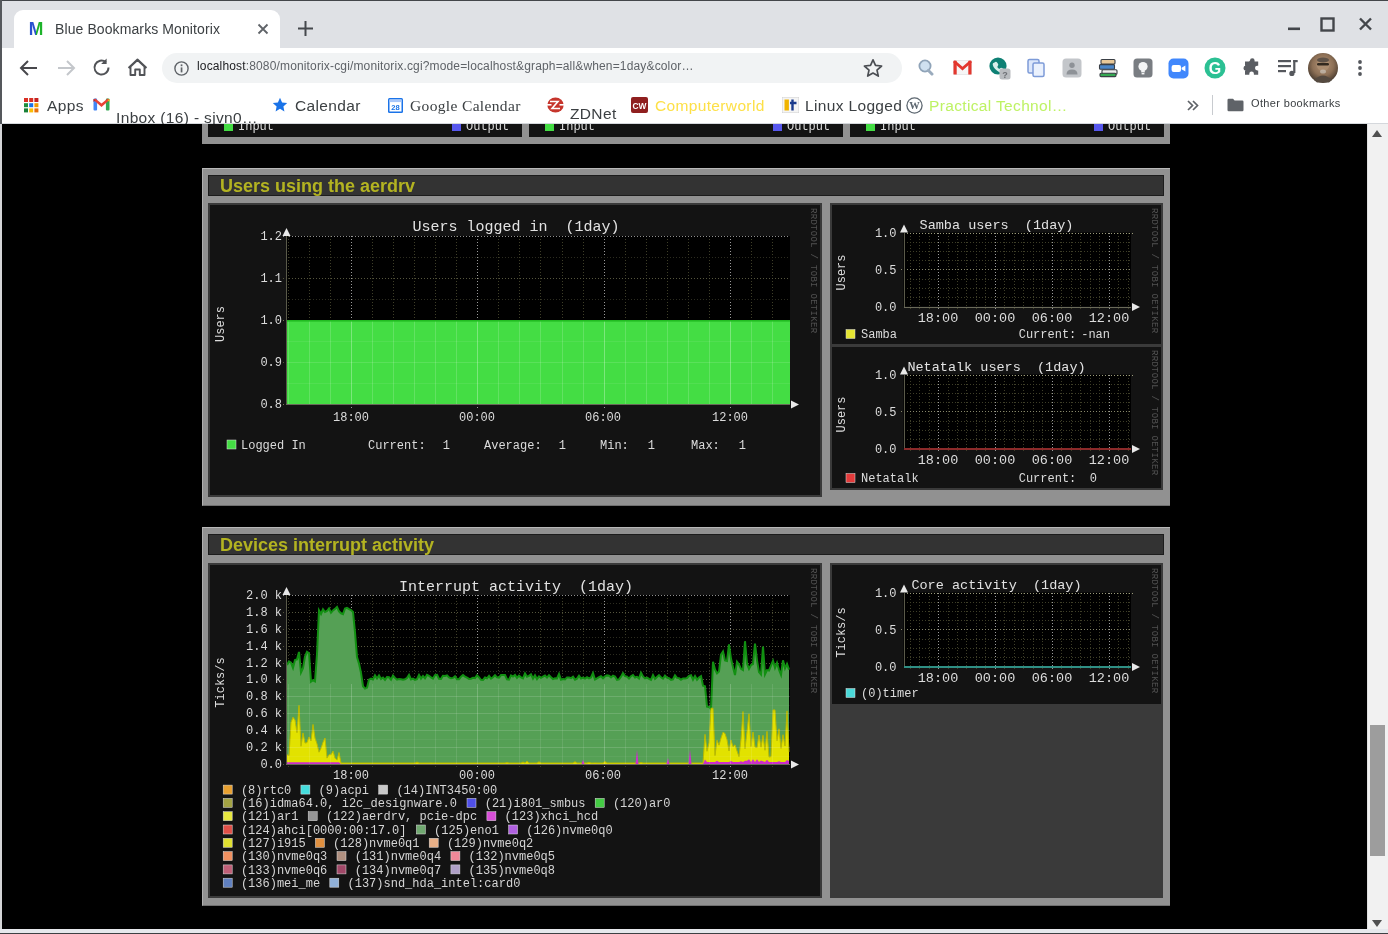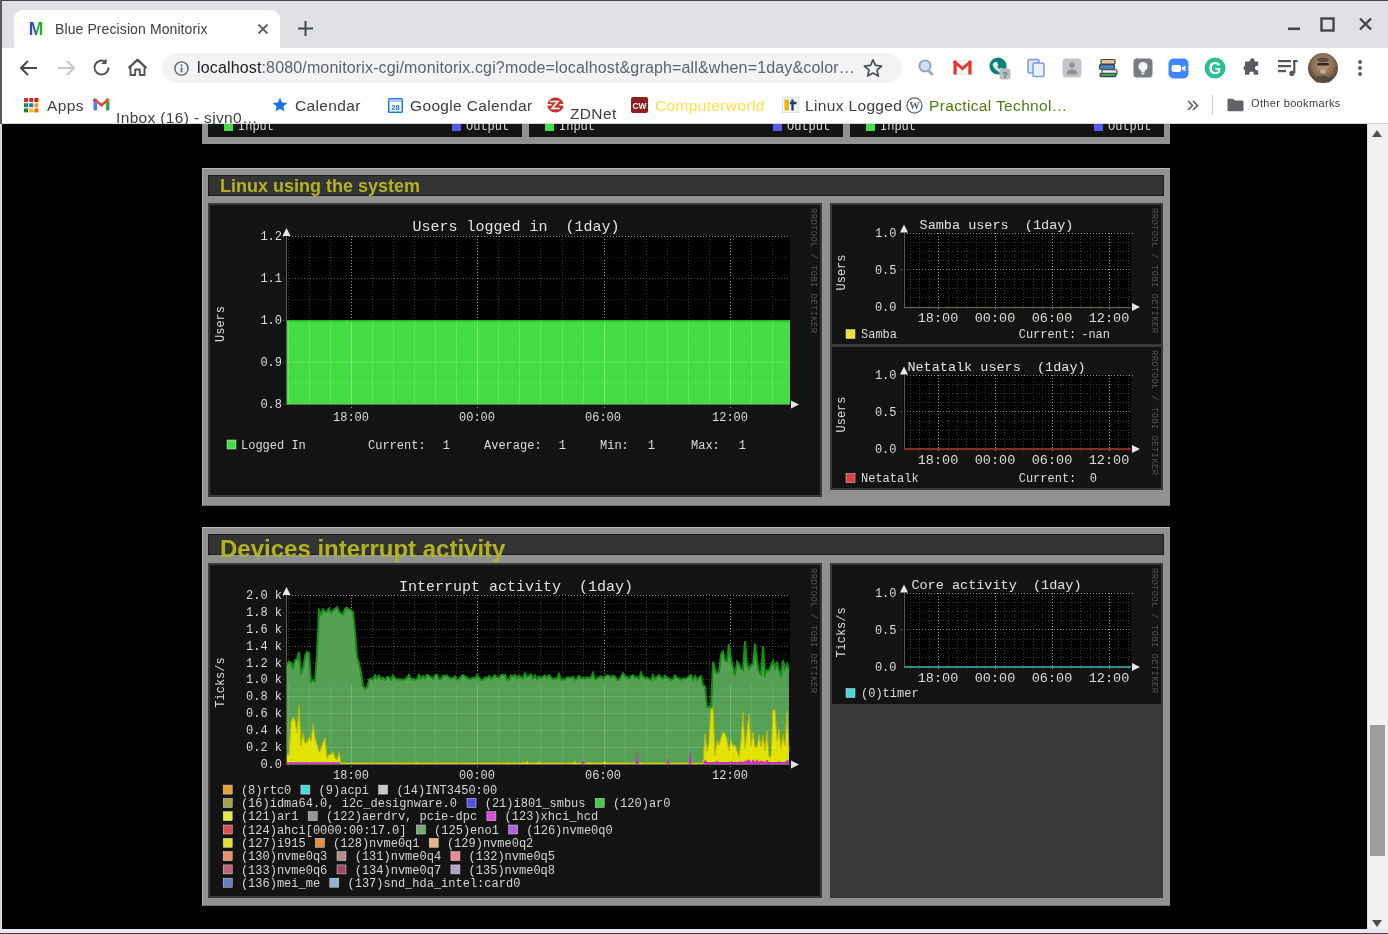--- a/index.html
+++ b/index.html
@@ -14,21 +14,21 @@
 <div class="abs" style="left:14px;top:10px;width:266px;height:38px;background:#fff;border-radius:9px 9px 0 0;"></div>
 <svg class="abs" style="left:27px;top:19px;" width="18" height="18" viewBox="0 0 18 18">
 <defs>
       <linearGradient id="mgrad" x1="0" y1="0" x2="1" y2="0">
         <stop offset="0.48" stop-color="#2a50d0"></stop>
         <stop offset="0.52" stop-color="#1db32a"></stop>
       </linearGradient>
     </defs>
 <text x="9" y="15.5" text-anchor="middle" font-family="Liberation Sans" font-weight="bold" font-size="17.5" fill="url(#mgrad)">M</text>
 </svg>
-<div class="abs" style="left:55px;top:21px;font-size:14px;color:#3c4043;letter-spacing:0.1px;">Blue Precision Monitorix</div>
+<div class="abs" style="left:55px;top:21px;font-size:14px;color:#3c4043;letter-spacing:0.1px;">Blue Bookmarks Monitorix</div>
 <svg class="abs" style="left:255px;top:21px;" width="16" height="16" viewBox="0 0 16 16">
     <path d="M3.5 3.5 L12.5 12.5 M12.5 3.5 L3.5 12.5" stroke="#5f6368" stroke-width="1.8"></path>
   </svg>
 <svg class="abs" style="left:297px;top:20px;" width="17" height="17" viewBox="0 0 17 17">
     <path d="M8.5 1 L8.5 16 M1 8.5 L16 8.5" stroke="#45484d" stroke-width="2"></path>
   </svg>
 <svg class="abs" style="left:1286px;top:15px;" width="95" height="18" viewBox="0 0 95 18">
 <rect x="2" y="12.5" width="12" height="2.6" fill="#43464b"></rect>
 <rect x="35.5" y="3.5" width="12" height="12" fill="none" stroke="#43464b" stroke-width="2.4"></rect>
 <path d="M74 3.5 L85 14.5 M85 3.5 L74 14.5" stroke="#43464b" stroke-width="2.4"></path>
@@ -46,21 +46,21 @@
   </svg>
 <svg class="abs" style="left:127px;top:57px;" width="21" height="21" viewBox="0 0 21 21">
     <path d="M3.5 9.5 L10.5 3 L17.5 9.5 L17.5 18 L12.8 18 L12.8 12.5 L8.2 12.5 L8.2 18 L3.5 18 Z M1.5 11 L10.5 2.5 L19.5 11" stroke="#515357" stroke-width="1.9" fill="none" stroke-linejoin="round"></path>
   </svg>
 <div class="abs" style="left:162px;top:53px;width:740px;height:30px;background:#f1f3f4;border-radius:15px;"></div>
 <svg class="abs" style="left:174px;top:61px;" width="15" height="15" viewBox="0 0 15 15">
     <circle cx="7.5" cy="7.5" r="6.6" stroke="#5f6368" stroke-width="1.4" fill="none"></circle>
     <rect x="6.7" y="6.4" width="1.7" height="5" fill="#5f6368"></rect>
     <rect x="6.7" y="3.4" width="1.7" height="1.8" fill="#5f6368"></rect>
   </svg>
-<div class="abs mono" style="left:197px;top:59px;font-size:16px;letter-spacing:0.15px;color:#5f6368;font-family:'Liberation Sans',sans-serif;white-space:nowrap;text-align:right;"><span style="color:#202124;">localhost</span>:8080/monitorix-cgi/monitorix.cgi?mode=localhost&amp;graph=all&amp;when=1day&amp;color…</div>
+<div class="abs mono" style="left:197px;top:59px;font-size:12px;letter-spacing:0.15px;color:#5f6368;font-family:'Liberation Sans',sans-serif;white-space:nowrap;text-align:right;"><span style="color:#202124;">localhost</span>:8080/monitorix-cgi/monitorix.cgi?mode=localhost&amp;graph=all&amp;when=1day&amp;color…</div>
 <svg class="abs" style="left:863px;top:58px;" width="20" height="20" viewBox="0 0 20 20">
     <path d="M10 1.8 L12.5 7.4 L18.6 8 L14 12.1 L15.3 18.1 L10 15 L4.7 18.1 L6 12.1 L1.4 8 L7.5 7.4 Z" fill="none" stroke="#4b4e53" stroke-width="1.7" stroke-linejoin="round"></path>
   </svg>
 <svg class="abs" style="left:917px;top:58px;" width="20" height="20" viewBox="0 0 20 20">
     <circle cx="8" cy="8" r="5.6" fill="#cfe0f0" stroke="#8fa3b8" stroke-width="1.8"></circle>
     <rect x="11.4" y="10.4" width="8" height="3" rx="1.2" transform="rotate(45 11.4 10.4)" fill="#9aabbd"></rect>
   </svg>
 <svg class="abs" style="left:953px;top:60px;" width="19" height="15" viewBox="0 0 19 15">
     <rect x="0.5" y="0.5" width="18" height="14" rx="1" fill="#f6f6f6" stroke="#dddddd" stroke-width="0.6"></rect>
     <path d="M1 1.2 L9.5 8.6 L18 1.2" fill="none" stroke="#e3372e" stroke-width="2.8"></path>
@@ -161,21 +161,21 @@
 <svg class="abs" style="left:272px;top:97px;" width="16" height="16" viewBox="0 0 16 16">
     <path d="M8 0.8 L10.1 5.4 L15.2 6 L11.4 9.4 L12.4 14.4 L8 11.8 L3.6 14.4 L4.6 9.4 L0.8 6 L5.9 5.4 Z" fill="#1a73e8"></path>
   </svg>
 <div class="abs" style="left:295px;top:97px;font-size:15.5px;letter-spacing:0.35px;color:#3c4043;white-space:nowrap;">Calendar</div>
 <svg class="abs" style="left:388px;top:98px;" width="15" height="15" viewBox="0 0 15 15">
     <rect width="15" height="15" rx="1.5" fill="#1a73e8"></rect>
     <rect x="1.5" y="1.5" width="12" height="12" fill="#fff"></rect>
     <rect x="1.5" y="1.5" width="12" height="2.6" fill="#a8c7fa"></rect>
     <text x="7.5" y="11.6" font-size="7.6" font-weight="bold" font-family="Liberation Sans" fill="#1a73e8" text-anchor="middle">28</text>
   </svg>
-<div class="abs" style="left:410px;top:97px;font-size:15.5px;letter-spacing:0.35px;color:#3c4043;white-space:nowrap;">Google Calendar</div>
+<div class="abs" style="left:410px;top:97px;font-size:15.5px;letter-spacing:0.35px;color:#3c4043;white-space:nowrap;font-family:Liberation Serif, serif;">Google Calendar</div>
 <svg class="abs" style="left:547px;top:97px;" width="17" height="16" viewBox="0 0 17 16">
     <ellipse cx="8.5" cy="8" rx="8.2" ry="7.6" fill="#c6352c"></ellipse>
     <path d="M3 4.5 L11 4.5 L5 11.5 L13 11.5" stroke="#fff" stroke-width="1.6" fill="none"></path>
     <rect x="0" y="7" width="4.5" height="1.6" fill="#fff"></rect>
     <rect x="12.5" y="7" width="4.5" height="1.6" fill="#fff"></rect>
   </svg>
 <div class="abs" style="left:570px;top:97px;font-size:15.5px;letter-spacing:0.35px;color:#3c4043;white-space:nowrap;margin-top:8px;">ZDNet</div>
 <svg class="abs" style="left:631px;top:97px;" width="17" height="16" viewBox="0 0 17 16">
     <rect width="17" height="16" rx="2" fill="#8f1f1f"></rect>
     <text x="8.5" y="11.8" font-size="8.4" font-weight="bold" font-family="Liberation Sans" fill="#fff" text-anchor="middle">CW</text>
@@ -185,21 +185,21 @@
     <rect width="17" height="16" rx="1.5" fill="#f4f4f4" stroke="#c8c8c8" stroke-width="0.8"></rect>
     <rect x="2.5" y="2.5" width="4.4" height="11" fill="#f0b400"></rect>
     <path d="M10.5 2.5 L10.5 13.5 M8 6 L14.5 6" stroke="#1a3a8c" stroke-width="2.4"></path>
   </svg>
 <div class="abs" style="left:805px;top:97px;font-size:15.5px;letter-spacing:0.35px;color:#3c4043;white-space:nowrap;">Linux Logged</div>
 <svg class="abs" style="left:906px;top:97px;" width="17" height="17" viewBox="0 0 17 17">
     <circle cx="8.5" cy="8.5" r="8.2" fill="#5d6770"></circle>
     <circle cx="8.5" cy="8.5" r="6.9" fill="#fff"></circle>
     <text x="8.5" y="12.4" font-size="10.5" font-weight="bold" font-family="Liberation Serif" fill="#5d6770" text-anchor="middle">W</text>
   </svg>
-<div class="abs" style="left:929px;top:97px;font-size:15.5px;letter-spacing:0.35px;color:#4d7c0f;white-space:nowrap;">Practical Technol…</div>
+<div class="abs" style="left:929px;top:97px;font-size:15.5px;letter-spacing:0.35px;color:#bef264;white-space:nowrap;">Practical Technol…</div>
 <svg class="abs" style="left:1186px;top:99px;" width="14" height="13" viewBox="0 0 14 13">
     <path d="M2 2 L6.5 6.5 L2 11 M7 2 L11.5 6.5 L7 11" stroke="#5f6368" stroke-width="1.7" fill="none"></path>
   </svg>
 <div class="abs" style="left:1212px;top:95px;width:1px;height:20px;background:#c8cbcf;"></div>
 <svg class="abs" style="left:1227px;top:98px;" width="17" height="14" viewBox="0 0 17 14">
     <path d="M0.5 2 Q0.5 0.8 1.7 0.8 L6 0.8 L7.6 2.6 L15.3 2.6 Q16.5 2.6 16.5 3.8 L16.5 12 Q16.5 13.2 15.3 13.2 L1.7 13.2 Q0.5 13.2 0.5 12 Z" fill="#5f6368"></path>
   </svg>
 <div class="abs" style="left:1251px;top:97px;font-size:11px;letter-spacing:0.35px;color:#3c4043;white-space:nowrap;">Other bookmarks</div>
 <div class="abs" style="left:2px;top:124px;width:1365px;height:810px;background:#000;"></div>
 <div class="abs" style="left:202px;top:124px;width:968px;height:20px;background:#919191;"></div>
@@ -215,21 +215,21 @@
     <text x="357" y="6" style="font-family:'Liberation Mono',monospace;" font-size="12" fill="#dcdcdc" text-anchor="start" font-weight="normal">Input</text>
     <text x="585" y="6" style="font-family:'Liberation Mono',monospace;" font-size="12" fill="#dcdcdc" text-anchor="start" font-weight="normal">Output</text>
     <rect x="648" y="0" width="314" height="13" fill="#131313"></rect>
     <rect x="664" y="-2" width="9" height="9" fill="#44dd44"></rect>
     <rect x="892" y="-2" width="9" height="9" fill="#5858ee"></rect>
     <text x="678" y="6" style="font-family:'Liberation Mono',monospace;" font-size="12" fill="#dcdcdc" text-anchor="start" font-weight="normal">Input</text>
     <text x="906" y="6" style="font-family:'Liberation Mono',monospace;" font-size="12" fill="#dcdcdc" text-anchor="start" font-weight="normal">Output</text>
   </svg>
 <div class="abs" style="left:202px;top:168px;width:968px;height:338px;background:#919191;border-top:1px solid #b8b8b8;border-left:1px solid #b0b0b0;border-bottom:1px solid #6f6f6f;"></div>
 <div class="abs" style="left:208px;top:175px;width:956px;height:21px;background:#333333;border:1px solid #1c1c1c;box-sizing:border-box;"></div>
-<div class="abs" style="left:220px;top:176px;font-size:18px;font-weight:bold;color:#b3b321;">Linux using the system</div>
+<div class="abs" style="left:220px;top:176px;font-size:18px;font-weight:bold;color:#b3b321;">Users using the aerdrv</div>
 <div class="abs" style="left:208px;top:203px;width:614px;height:294px;background:#3a3a3a;"></div>
 <div class="abs" style="left:830px;top:203px;width:333px;height:287px;background:#3a3a3a;"></div>
 <svg class="abs" style="left:210px;top:205px;" width="610" height="290" viewBox="0 0 610 290">
     <rect width="610" height="290" fill="#131313"></rect>
     <rect x="76" y="31" width="504" height="168" fill="#000"></rect>
     <line x1="78.5" y1="31" x2="78.5" y2="202" stroke="#3e3e28" stroke-width="1" stroke-dasharray="1 2" opacity="1.0" shape-rendering="crispEdges"></line>
     <line x1="99.5" y1="31" x2="99.5" y2="202" stroke="#3e3e28" stroke-width="1" stroke-dasharray="1 2" opacity="1.0" shape-rendering="crispEdges"></line>
     <line x1="120.5" y1="31" x2="120.5" y2="202" stroke="#3e3e28" stroke-width="1" stroke-dasharray="1 2" opacity="1.0" shape-rendering="crispEdges"></line>
     <line x1="141.5" y1="31" x2="141.5" y2="203" stroke="#9a9a9a" stroke-width="1" stroke-dasharray="1 2" opacity="1.0" shape-rendering="crispEdges"></line>
     <line x1="162.5" y1="31" x2="162.5" y2="202" stroke="#3e3e28" stroke-width="1" stroke-dasharray="1 2" opacity="1.0" shape-rendering="crispEdges"></line>
@@ -424,21 +424,21 @@
     <text x="220" y="117.0" style="font-family:'Liberation Mono',monospace;" font-size="13.5" fill="#dcdcdc" text-anchor="middle" font-weight="normal">06:00</text>
     <text x="277" y="117.0" style="font-family:'Liberation Mono',monospace;" font-size="13.5" fill="#dcdcdc" text-anchor="middle" font-weight="normal">12:00</text>
     <rect x="14" y="126.5" width="9" height="9" fill="#e23b3b" stroke="#e0e0e0" stroke-width="0.5"></rect>
     <text x="29" y="135" style="font-family:'Liberation Mono',monospace;" font-size="12" fill="#dcdcdc" text-anchor="start" font-weight="normal">Netatalk</text>
     <text x="186.70000000000005" y="135" style="font-family:'Liberation Mono',monospace;" font-size="12" fill="#dcdcdc" text-anchor="start" font-weight="normal">Current:</text>
     <text x="265" y="135" style="font-family:'Liberation Mono',monospace;" font-size="12" fill="#dcdcdc" text-anchor="end" font-weight="normal">0</text>
     <text x="0" y="0" style="font-family:'Liberation Mono',monospace;letter-spacing:0.3px;" font-size="9" fill="#525252" transform="translate(320,3) rotate(90)">RRDTOOL / TOBI OETIKER</text>
   </svg>
 <div class="abs" style="left:202px;top:527px;width:968px;height:379px;background:#919191;border-top:1px solid #b8b8b8;border-left:1px solid #b0b0b0;border-bottom:1px solid #6f6f6f;"></div>
 <div class="abs" style="left:208px;top:534px;width:956px;height:21px;background:#333333;border:1px solid #1c1c1c;box-sizing:border-box;"></div>
-<div class="abs" style="left:220px;top:535px;font-size:24px;font-weight:bold;color:#b3b321;">Devices interrupt activity</div>
+<div class="abs" style="left:220px;top:535px;font-size:18px;font-weight:bold;color:#b3b321;">Devices interrupt activity</div>
 <div class="abs" style="left:208px;top:563px;width:614px;height:335px;background:#3a3a3a;"></div>
 <div class="abs" style="left:830px;top:563px;width:333px;height:335px;background:#3a3a3a;"></div>
 <svg class="abs" style="left:210px;top:565px;" width="610" height="331" viewBox="0 0 610 331">
     <rect width="610" height="331" fill="#131313"></rect>
     <rect x="76" y="30" width="504" height="169" fill="#000"></rect>
     <line x1="78.5" y1="30" x2="78.5" y2="202" stroke="#3e3e28" stroke-width="1" stroke-dasharray="1 2" opacity="1.0" shape-rendering="crispEdges"></line>
     <line x1="99.5" y1="30" x2="99.5" y2="202" stroke="#3e3e28" stroke-width="1" stroke-dasharray="1 2" opacity="1.0" shape-rendering="crispEdges"></line>
     <line x1="120.5" y1="30" x2="120.5" y2="202" stroke="#3e3e28" stroke-width="1" stroke-dasharray="1 2" opacity="1.0" shape-rendering="crispEdges"></line>
     <line x1="141.5" y1="30" x2="141.5" y2="203" stroke="#9a9a9a" stroke-width="1" stroke-dasharray="1 2" opacity="1.0" shape-rendering="crispEdges"></line>
     <line x1="162.5" y1="30" x2="162.5" y2="202" stroke="#3e3e28" stroke-width="1" stroke-dasharray="1 2" opacity="1.0" shape-rendering="crispEdges"></line>

